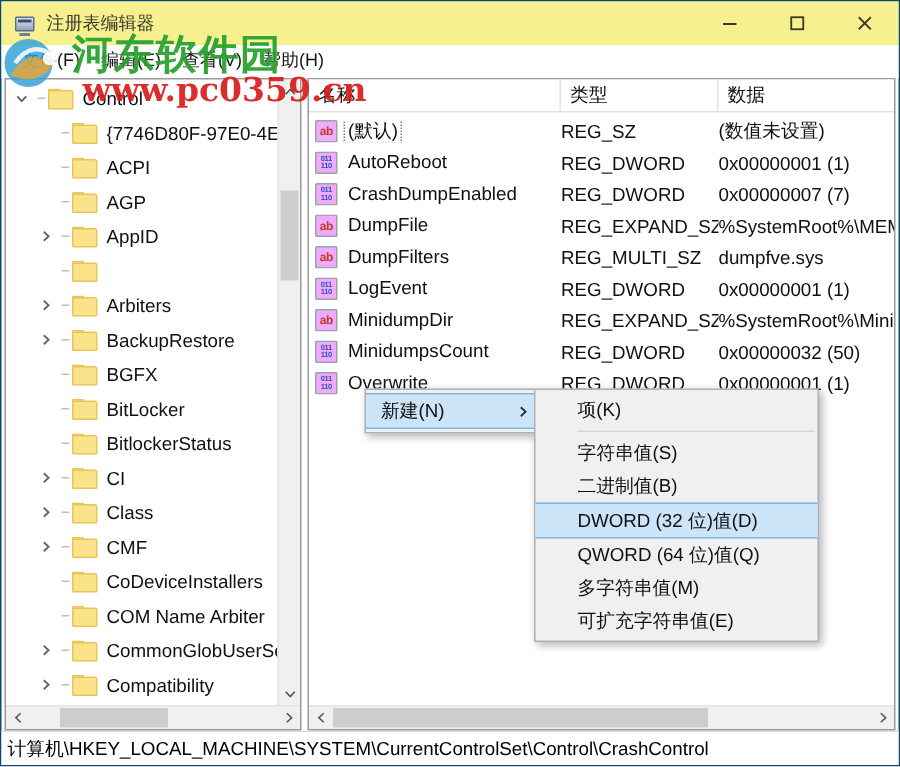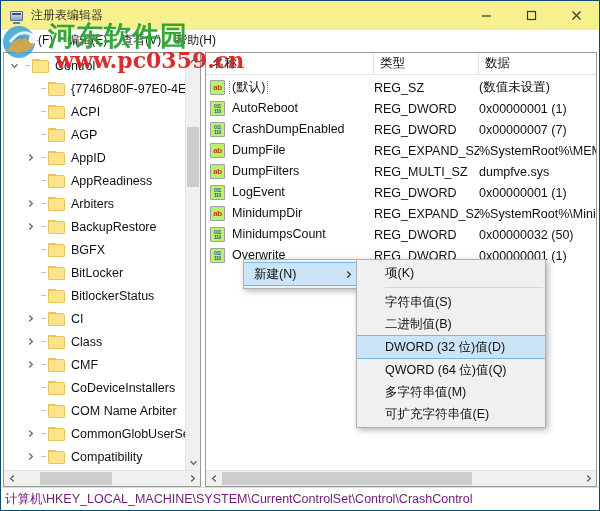--- a/index.html
+++ b/index.html
@@ -306,21 +306,21 @@
   }
   .lc-type { width: 105px; flex: 0 0 105px; font-size: 12.5px; color: #101010; overflow: hidden; }
   .lc-data { flex: 1 1 auto; font-size: 12.5px; color: #101010; overflow: hidden; }
 
   .vicon {
     width: 15px; height: 15px;
     flex: 0 0 15px;
     margin-right: 5px;
     position: relative;
     border: 1px solid #9aa3ad;
-    background: #bef264;
+    background: #f0abfc;
     box-sizing: border-box;
     border-radius: 1px;
     overflow: hidden;
   }
   .vicon .vi-txt {
     position: absolute;
     left: 0; right: 0; top: 0; bottom: 0;
     display: flex;
     align-items: center;
     justify-content: center;
@@ -358,21 +358,21 @@
     height: 22px;
     flex: 0 0 22px;
     background: #ffffff;
     border-top: 1px solid #dcdcdc;
     display: flex;
     align-items: center;
     padding-left: 4px;
   }
   .status-text {
     font-size: 12.5px;
-    color: #701a75;
+    color: #000000;
     white-space: nowrap;
   }
 
   
   .ctx-root {
     position: absolute;
     left: 242px; top: 258px;
     z-index: 60;
     filter: drop-shadow(2px 2px 3px rgba(0,0,0,0.30));
   }
@@ -578,21 +578,20 @@
             </div>
             <div class="tnode" style="padding-left: 18px;">
               <div class="tglyph"></div>
               <div class="tdash">
                 <i></i>
               </div>
               <div class="tfolder">
                 <div class="f-tab"></div>
                 <div class="f-back"></div>
               </div>
-              <div class="tlabel">AppReadiness</div>
             </div>
             <div class="tnode" style="padding-left: 18px;">
               <div class="tglyph">
                 <svg width="9" height="9" viewBox="0 0 9 9">
                   <polyline fill="none" stroke="#636363" stroke-width="1.2" points="3.2,1.5 6.4,4.5 3.2,7.5"></polyline>
                 </svg>
               </div>
               <div class="tdash">
                 <i></i>
               </div>

